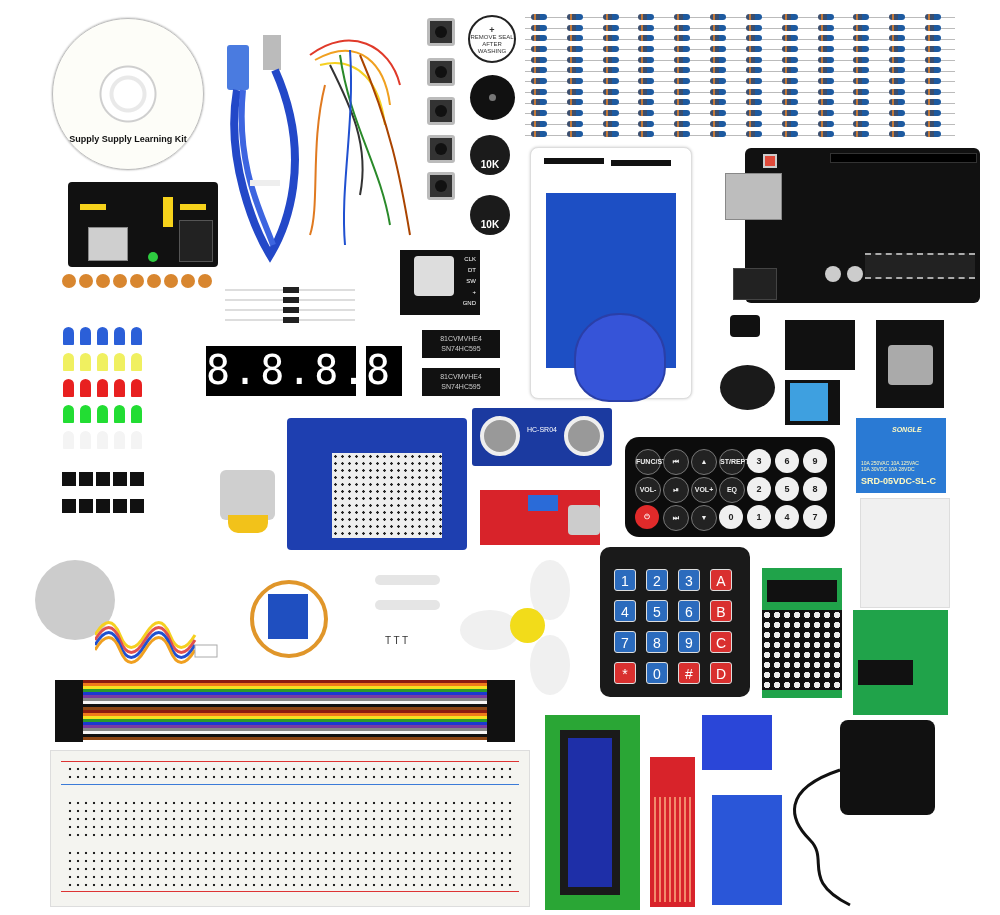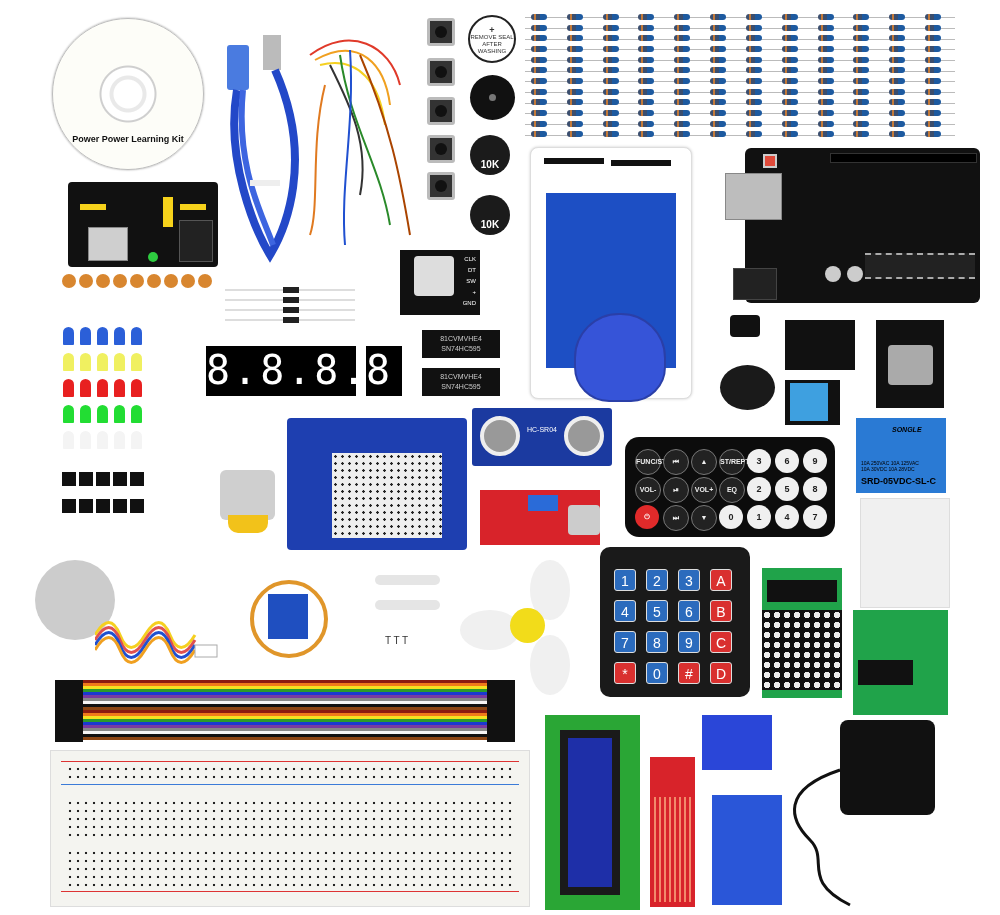--- a/index.html
+++ b/index.html
@@ -71,21 +71,21 @@
   .rk{position:absolute;width:24px;height:24px;border-radius:50%;font-size:7px;text-align:center;line-height:24px;font-weight:bold;}
   .rk.dark{background:#222;border:1px solid #777;color:#eee;}
   .rk.light{background:#f0f0f0;color:#222;font-size:9px;}
   .rk.red{background:#e02a2a;color:#fff;}
   
   .keypad{left:600px;top:547px;width:150px;height:150px;background:#1a1a1a;border-radius:10px;}
   .key{position:absolute;width:22px;height:22px;border-radius:3px;color:#fff;font-size:14px;text-align:center;line-height:22px;border:1px solid #ddd;box-sizing:border-box;}
   .key.b{background:#2b6bbd;}
   .key.r{background:#d9302f;}
   
-  .relay{left:856px;top:418px;width:90px;height:75px;background:#2a7ad4;color:#000000;}
+  .relay{left:856px;top:418px;width:90px;height:75px;background:#2a7ad4;color:#fef9c3;}
   .relay .t1{position:absolute;left:36px;top:8px;font-size:7px;font-weight:bold;font-style:italic;}
   .relay .t2{position:absolute;left:5px;top:42px;font-size:5px;line-height:6px;}
   .relay .t3{position:absolute;left:5px;top:58px;font-size:9px;font-weight:bold;}
   
   .pir{left:860px;top:498px;width:88px;height:108px;background:#f0f0f0;border:1px solid #ddd;}
   
   .matrix{left:762px;top:568px;width:80px;height:130px;background:#20a34a;}
   .matrix .dots{position:absolute;left:0;top:42px;width:80px;height:80px;background:#111;background-image:radial-gradient(#eee 3px,transparent 3.5px);background-size:10px 10px;}
   
   .uln{left:853px;top:610px;width:95px;height:105px;background:#20a34a;}
@@ -106,21 +106,21 @@
   .water{left:650px;top:757px;width:45px;height:150px;background:#d8232a;}
   .water .lines{position:absolute;left:4px;right:4px;top:40px;bottom:5px;background:repeating-linear-gradient(90deg,#f28a6b 0 2px,transparent 2px 5px);}
   .gyro{left:702px;top:715px;width:70px;height:55px;background:#2a46d8;}
   .rtc{left:712px;top:795px;width:70px;height:110px;background:#2a56d8;}
   .adapter{left:840px;top:720px;width:95px;height:95px;background:#111;border-radius:8px;}
 </style>
 </head>
 <body>
 
 <div class="abs cd">
-  <div class="cd-label">Power Power Learning Kit</div>
+  <div class="cd-label">Supply Supply Learning Kit</div>
 </div>
 
 <div class="abs pwr">
   <div class="jmp" style="left:12px;top:22px;"></div>
   <div class="jmp" style="right:12px;top:22px;"></div>
   <div class="jmp" style="left:95px;top:15px;width:10px;height:30px;"></div>
   <div class="usb"></div>
   <div class="jack"></div>
   <div class="led"></div>
 </div>

